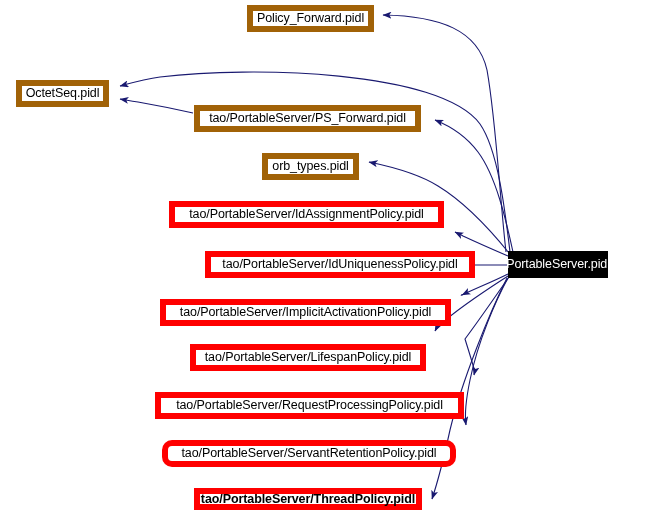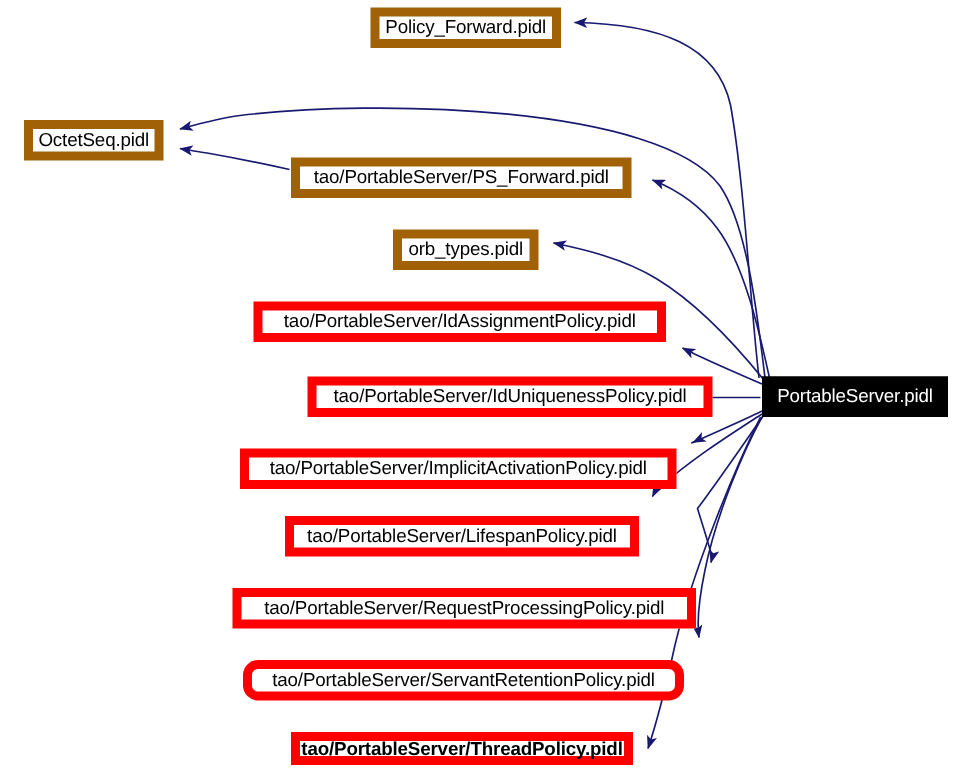--- a/index.html
+++ b/index.html
@@ -125,18 +125,18 @@
       </div>
       <div class="node red" style="left: 155px; top: 392px; width: 309px; height: 27px;">
         <span class="node-label">tao/PortableServer/RequestProcessingPolicy.pidl</span>
       </div>
       <div class="node red" style="left: 162px; top: 440px; width: 294px; height: 27px; border-radius: 10px;">
         <span class="node-label">tao/PortableServer/ServantRetentionPolicy.pidl</span>
       </div>
       <div class="node red" style="left: 194px; top: 488px; width: 228px; height: 22px; font-weight: bold;">
         <span class="node-label">tao/PortableServer/ThreadPolicy.pidl</span>
       </div>
-      <div class="node current" style="left: 508px; top: 251px; width: 124px; height: 27px;">
+      <div class="node current" style="left: 508px; top: 251px; width: 100px; height: 27px;">
         <span class="node-label">PortableServer.pidl</span>
       </div>
     </div>
 
 </div>
 
 </body></html>

